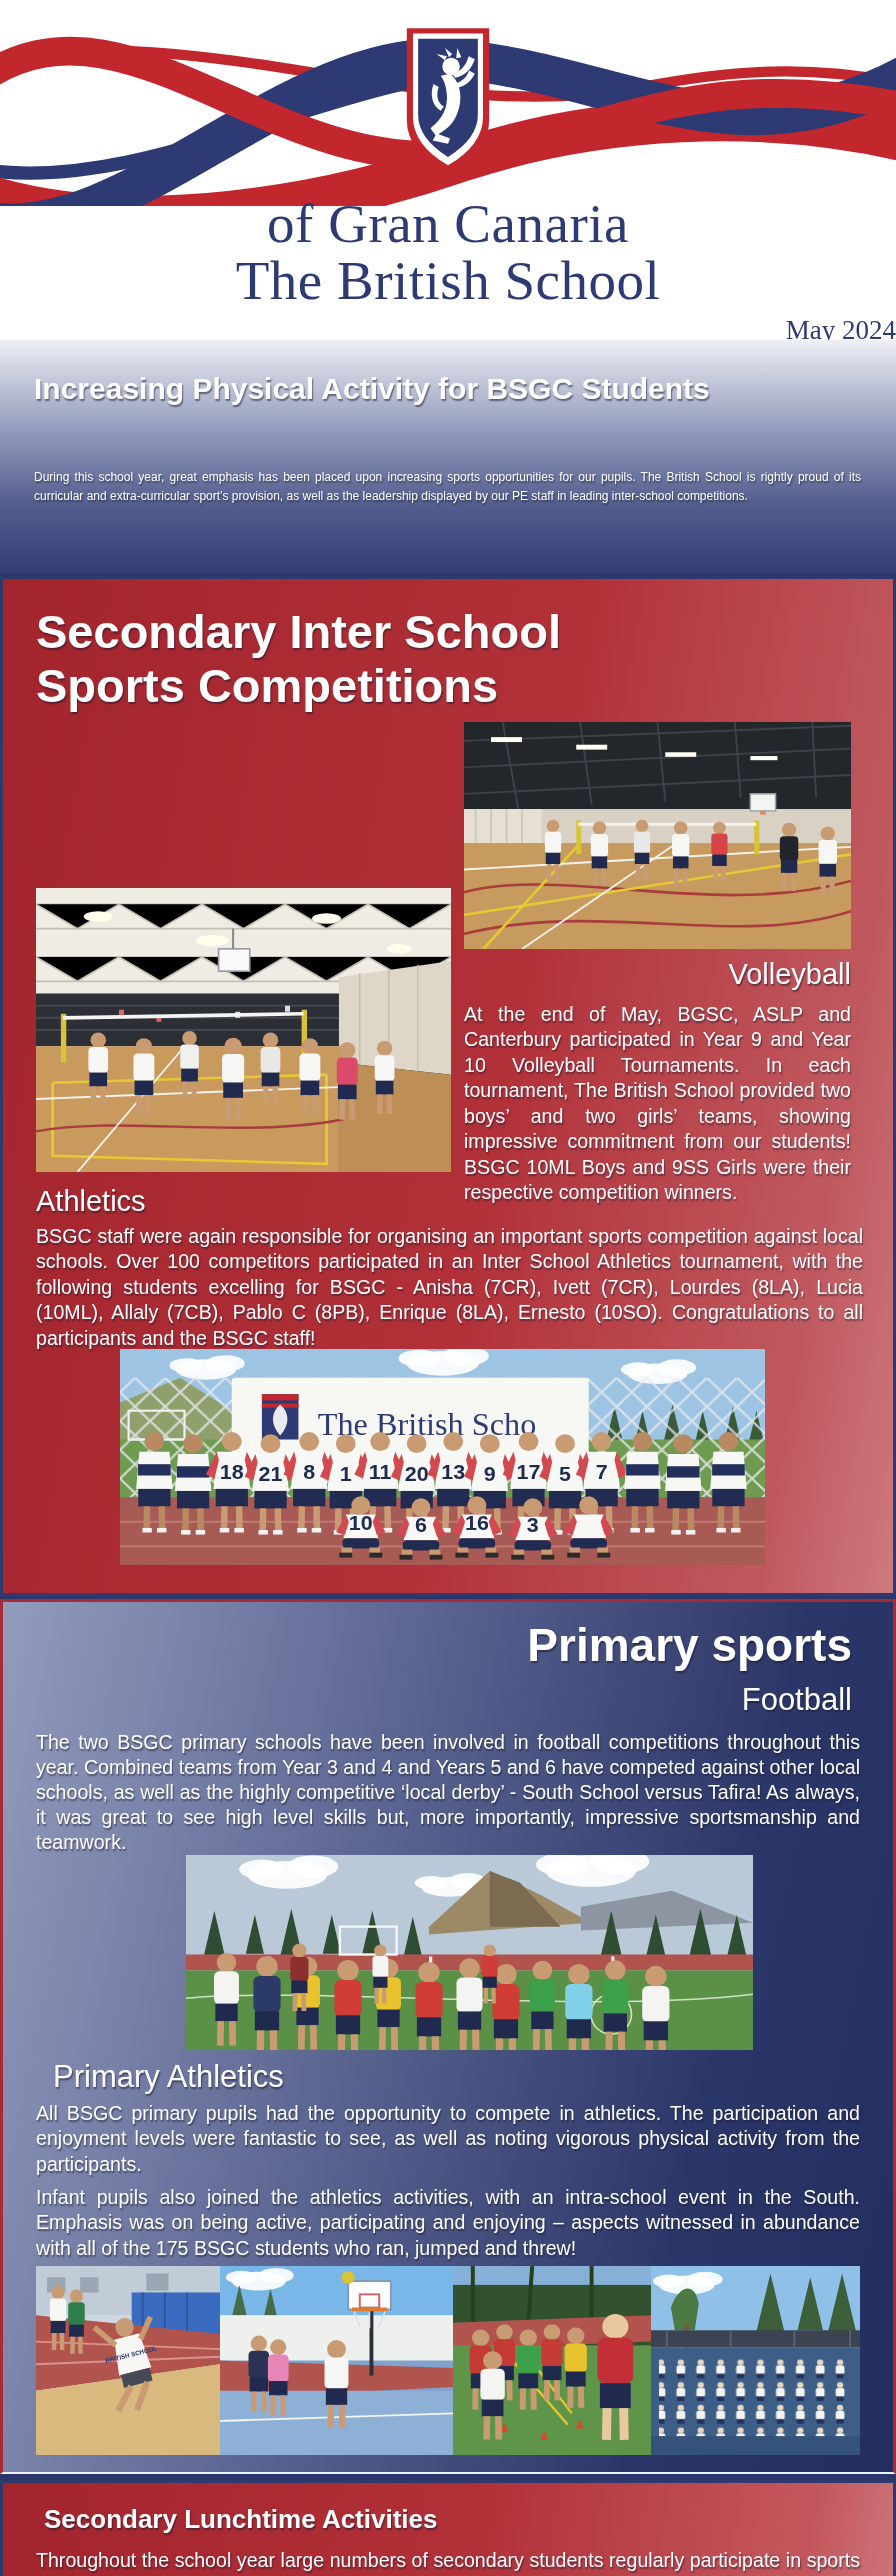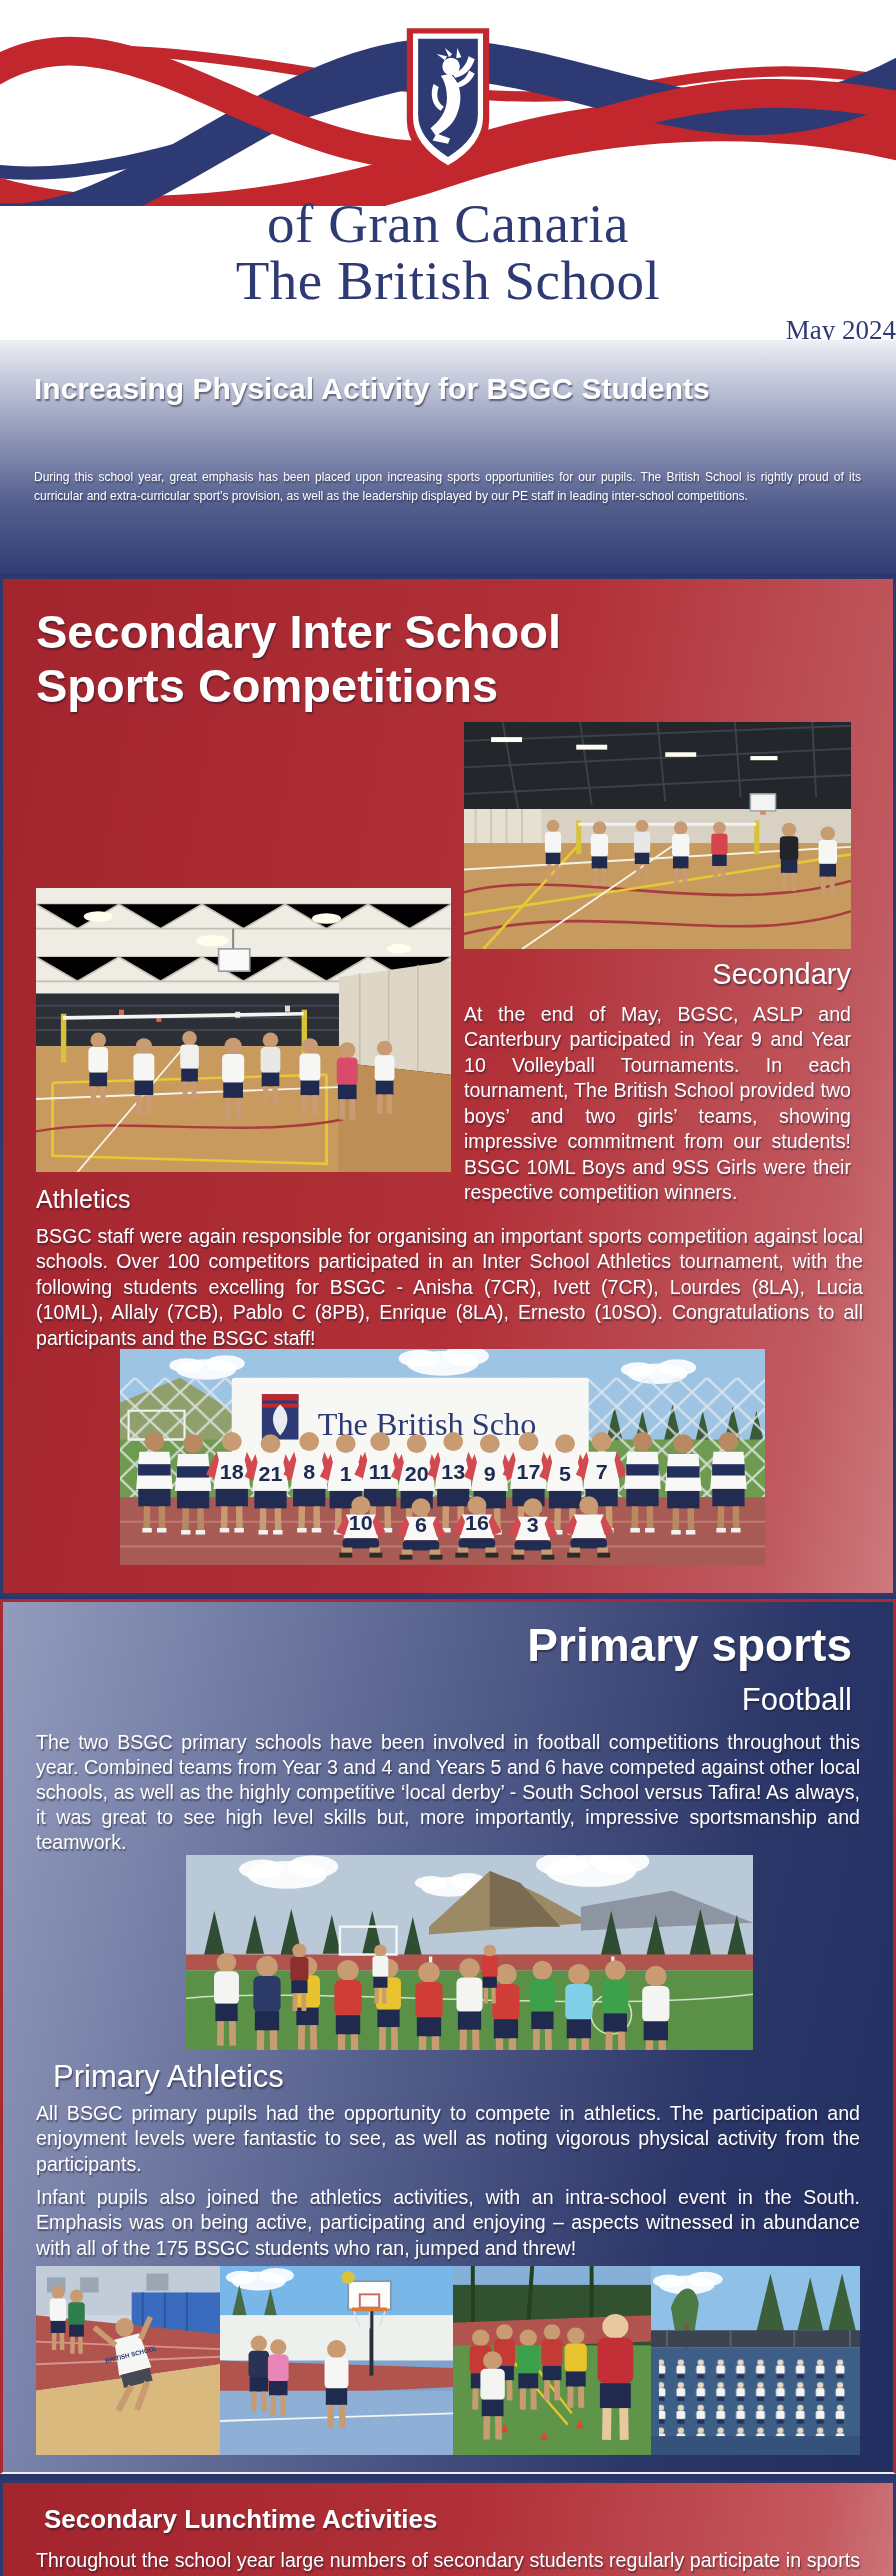--- a/index.html
+++ b/index.html
@@ -45,21 +45,21 @@
   }
   .photo{position:absolute;overflow:hidden;background:#777;}
   .photo svg{display:block;width:100%;height:100%;}
 
   
   .red1{top:576px;left:0;width:896px;height:1020px;}
   .red1 h1{position:absolute;left:33px;top:26px;font-size:47px;line-height:1.15;width:567px;}
   .red1 .col-intro{position:absolute;left:33px;top:145px;width:391px;font-size:19.6px;line-height:1.3;}
   .red1 .vb-head{position:absolute;left:461px;top:379px;width:387px;font-size:29px;font-weight:400;text-align:right;}
   .red1 .vb-body{position:absolute;left:461px;top:423px;width:387px;font-size:19.6px;line-height:1.3;}
-  .red1 .ath-head{position:absolute;left:33px;top:606px;font-size:25px;font-weight:400;}
+  .red1 .ath-head{position:absolute;left:33px;top:606px;font-size:29px;font-weight:400;}
   .red1 .ath-body{position:absolute;left:33px;top:645px;width:827px;font-size:19.6px;line-height:1.3;}
 
   
   .blue1{
     top:1599px;left:0;width:896px;height:875px;
     background:linear-gradient(102deg,#939bbd 0%,#5d6793 38%,#2c3769 75%,#222d60 100%);
   }
   .blue1 .p-title{position:absolute;right:41px;top:15.5px;font-size:46px;}
   .blue1 .fb-head{position:absolute;right:41px;top:80px;font-size:31px;font-weight:400;}
   .blue1 .fb-body{position:absolute;left:33px;top:128px;width:824px;font-size:19.6px;line-height:1.28;}
@@ -234,21 +234,21 @@
           <use href="#fig" transform="translate(70,72) scale(1.6)" color="#f6f6f4"></use>
           <use href="#fig" transform="translate(92,70) scale(1.5)" color="#e8e8e6"></use>
           <use href="#fig" transform="translate(112,72) scale(1.6)" color="#f6f6f4"></use>
           <use href="#fig" transform="translate(132,71) scale(1.5)" color="#d9444b"></use>
           <use href="#fig" transform="translate(168,74) scale(1.7)" color="#23242a"></use>
           <use href="#fig" transform="translate(188,76) scale(1.7)" color="#f6f6f4"></use>
         </g>
       </svg>
     </div>
 
-    <h3 class="vb-head shadow">Secondary</h3>
+    <h3 class="vb-head shadow">Volleyball</h3>
     <p class="vb-body just shadow">At the end of May, BGSC, ASLP and Canterbury participated in Year 9 and Year 10 Volleyball Tournaments. In each tournament, The British School provided two boys’ and two girls’ teams, showing impressive commitment from our students! BSGC 10ML Boys and 9SS Girls were their respective competition winners.</p>
 
     <div class="photo" style="left:33px;top:309px;width:415px;height:284px;">
       <svg viewBox="0 0 200 140" preserveAspectRatio="none">
         <rect width="200" height="140" fill="#efece4"></rect>
         <g stroke="#c4bfb2" stroke-width="0.8">
           <path d="M0,8 L200,8 M0,20 L200,20 M0,34 L200,34 M0,46 L200,46"></path>
           <path d="M0,8 L20,20 L40,8 L60,20 L80,8 L100,20 L120,8 L140,20 L160,8 L180,20 L200,8"></path>
           <path d="M0,34 L20,46 L40,34 L60,46 L80,34 L100,46 L120,34 L140,46 L160,34 L180,46 L200,34"></path>
         </g>

